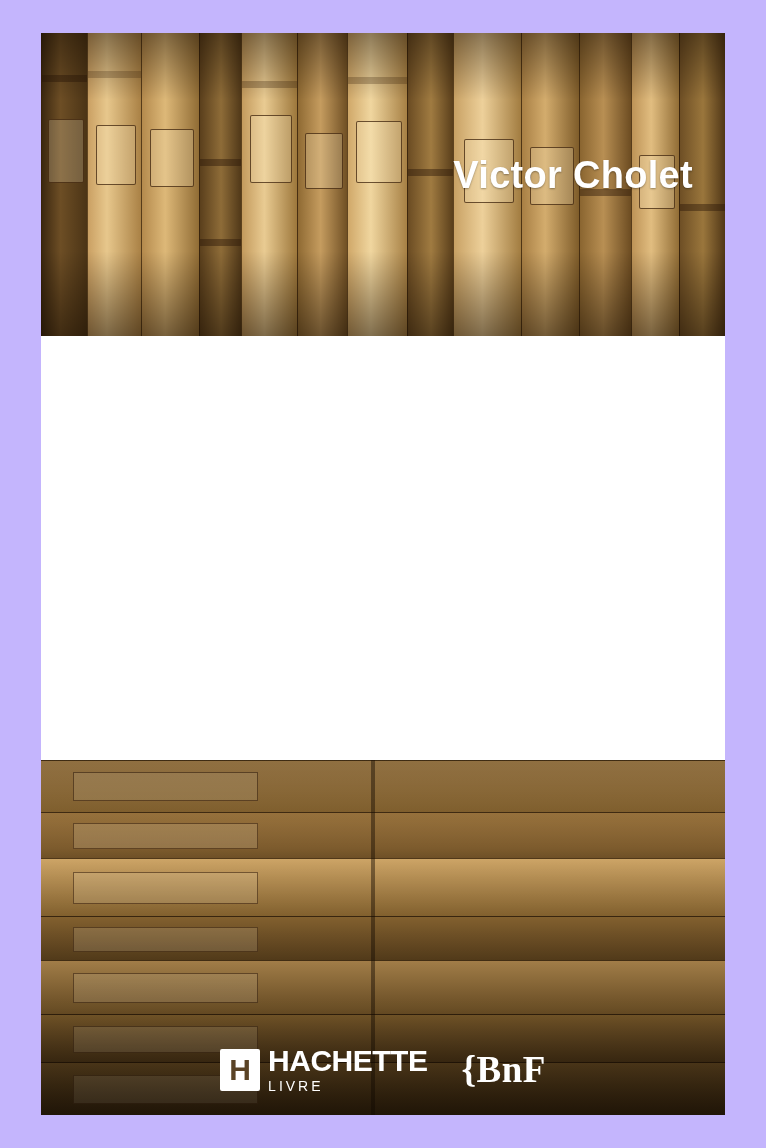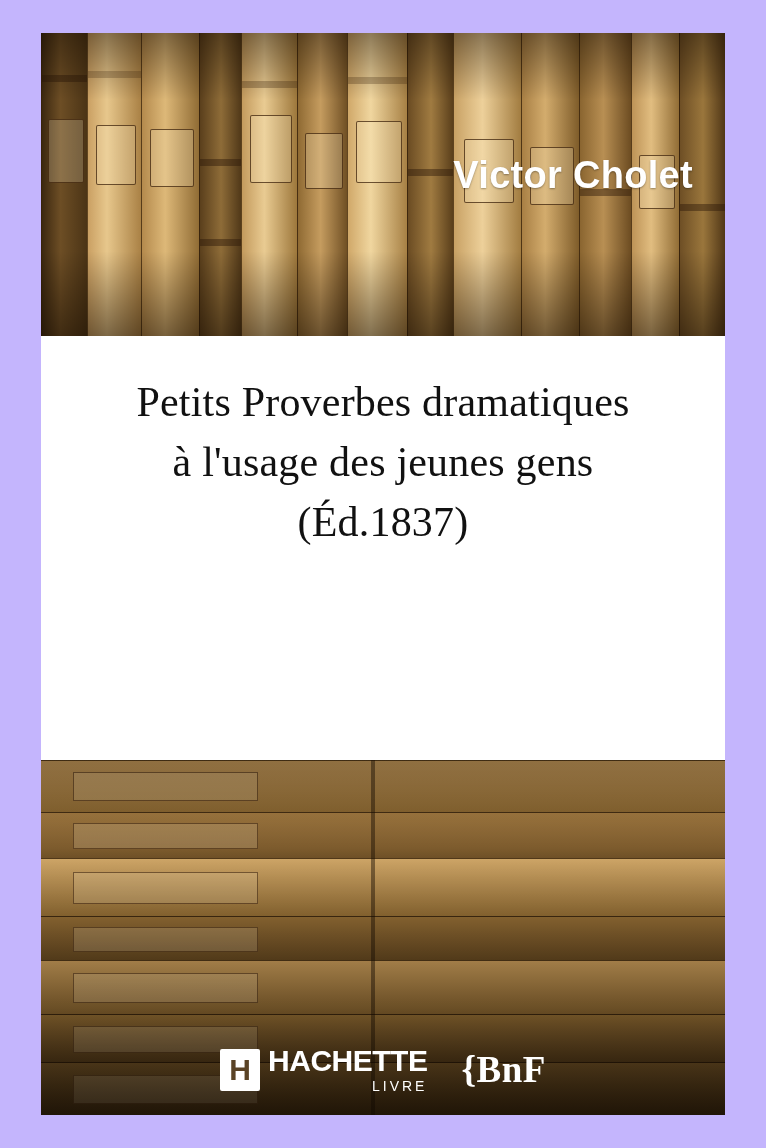--- a/index.html
+++ b/index.html
@@ -141,21 +141,20 @@
   .logos {
     position: absolute;
     left: 0;
     bottom: 22px;
     width: 684px;
     display: flex;
     align-items: center;
     justify-content: center;
     gap: 34px;
     z-index: 6;
-    text-align: right;
   }
   .hachette {
     display: flex;
     align-items: center;
     gap: 8px;
   }
   .hachette-mark {
     width: 40px;
     height: 42px;
     background: #ffffff;
@@ -250,27 +249,20 @@
         </div>
       <div class="spine" style="left:638px;width:46px;background:linear-gradient(90deg,#6e4f25,#9a763c 50%,#4d3415);">
           <div class="band" style="top:175px;"></div>
         </div>
 
       <div style="position:absolute;inset:0;background:linear-gradient(180deg,rgba(20,10,0,0.45) 0%,rgba(0,0,0,0) 22%,rgba(0,0,0,0) 72%,rgba(20,10,0,0.5) 100%);"></div>
     </div>
 
     <div class="author">Victor Cholet</div>
 
-    <div class="white-mid">
-      <div class="title">
-        <span>Petits Proverbes dramatiques</span>
-        <span class="line2">à l'usage des jeunes gens</span>
-        <span class="line3">(Éd.1837)</span>
-      </div>
-    </div>
 
     <div class="photo-bottom">
       <div style="position:absolute;inset:0;background:linear-gradient(180deg,#9a7339 0%,#7d5c2c 30%,#5b4220 62%,#3c2a12 100%);"></div>
 
       <div class="book-h" style="top:0px;height:52px;background:linear-gradient(180deg,#c69b5c,#8e6a33);"></div>
       <div class="book-h" style="top:52px;height:46px;background:linear-gradient(180deg,#a97f44,#6f5026);"></div>
       <div class="book-h" style="top:98px;height:58px;background:linear-gradient(180deg,#cfa667,#8b6731);"></div>
       <div class="book-h" style="top:156px;height:44px;background:linear-gradient(180deg,#8d6833,#5c411d);"></div>
       <div class="book-h" style="top:200px;height:54px;background:linear-gradient(180deg,#b98f52,#7a5929);"></div>
       <div class="book-h" style="top:254px;height:48px;background:linear-gradient(180deg,#8a6630,#513919);"></div>

